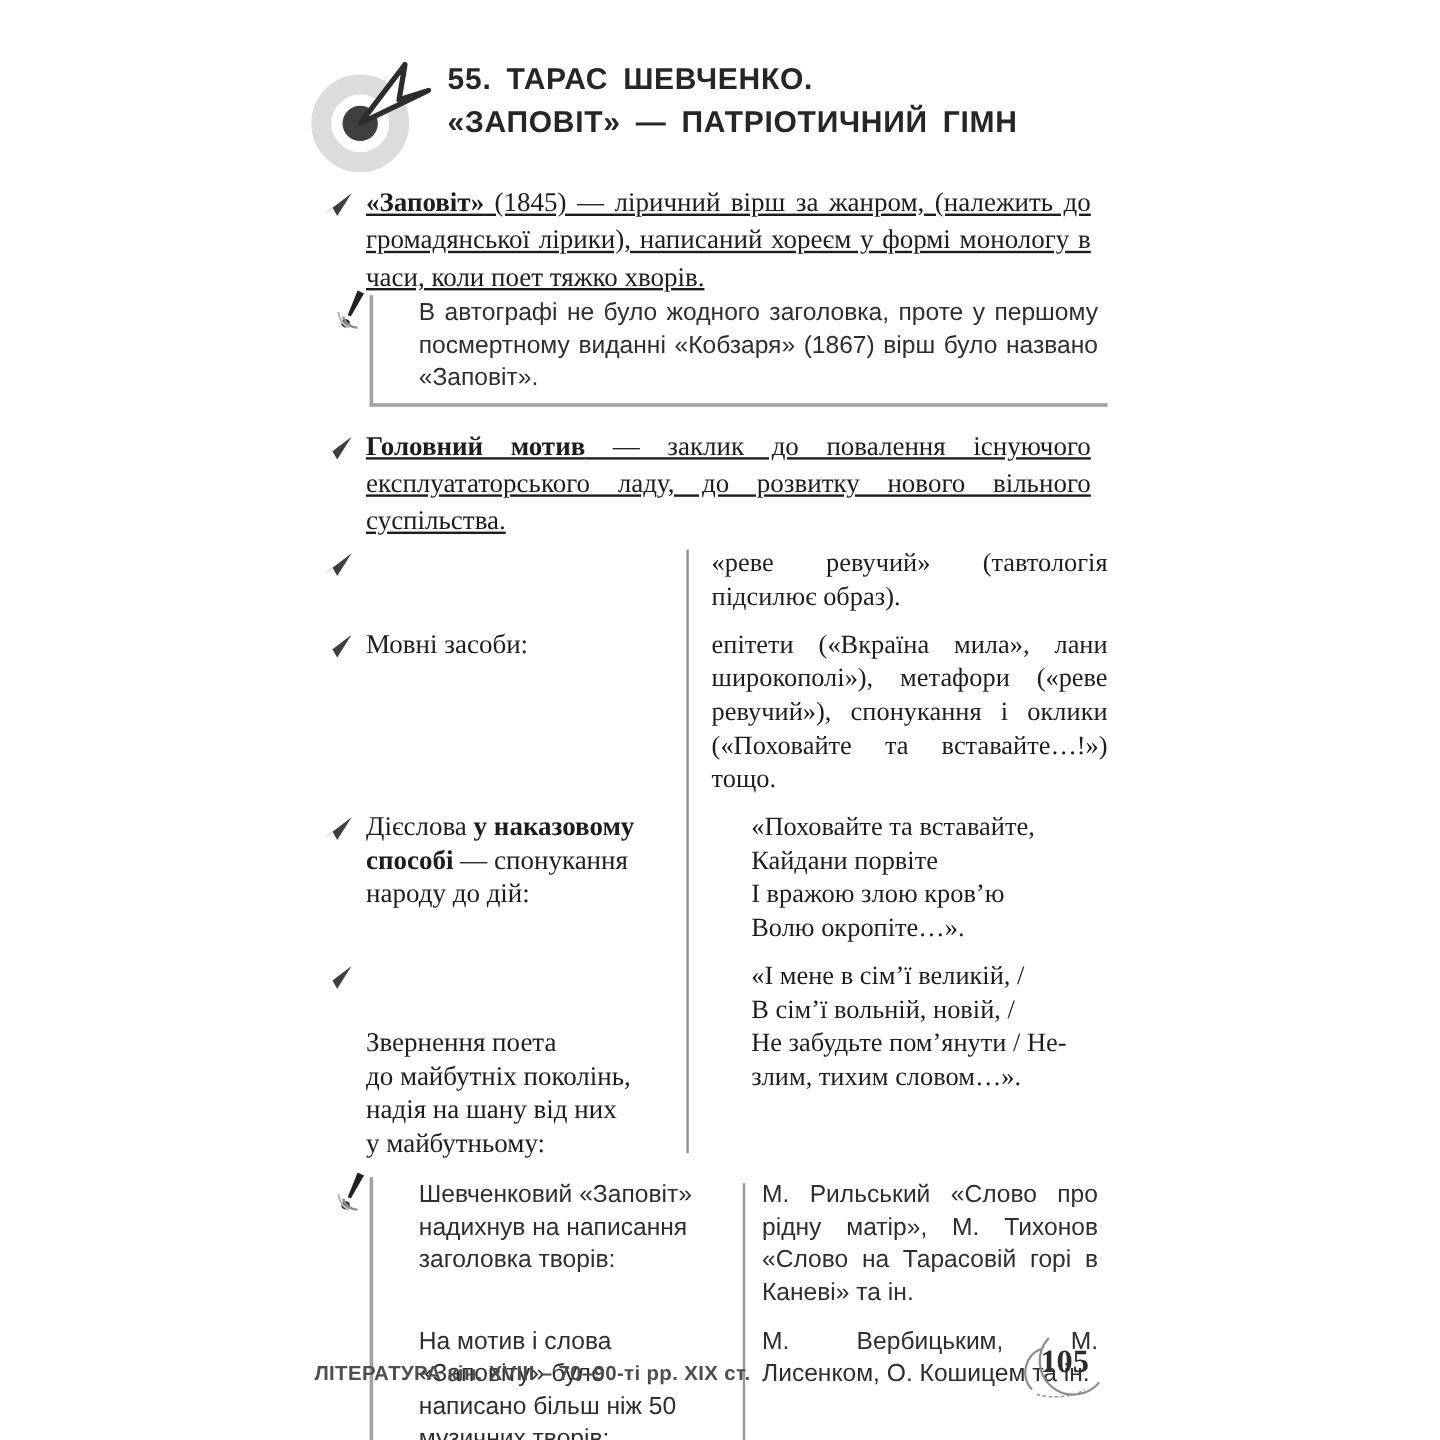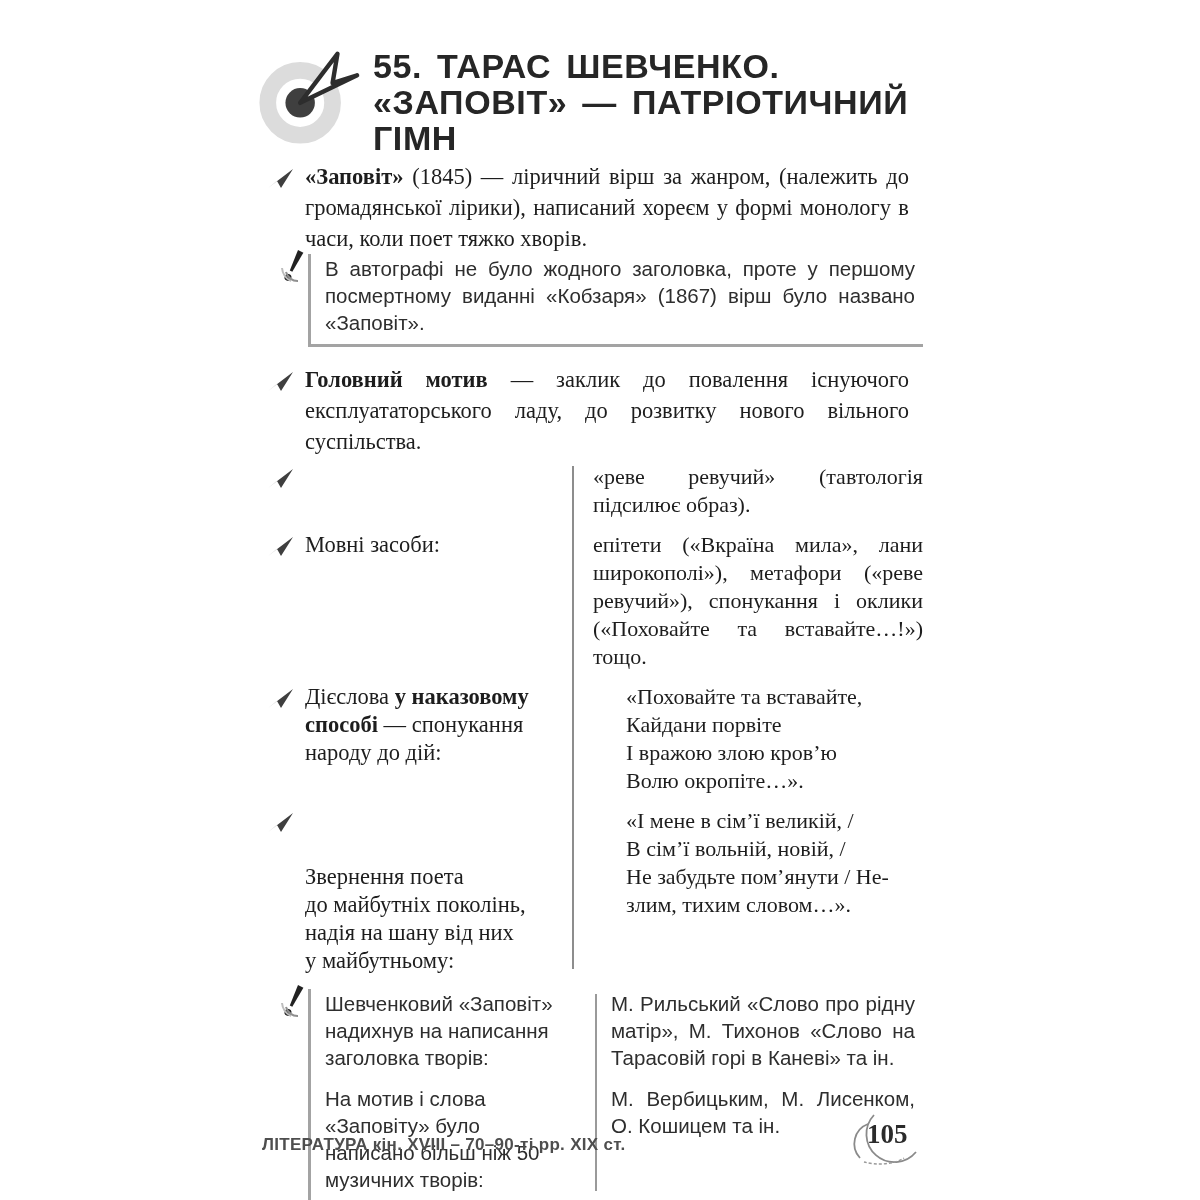--- a/index.html
+++ b/index.html
@@ -14,47 +14,48 @@
   .page { position: relative; width: 1200px; height: 1200px; }
   .content { position: absolute; left: 255px; top: 40px; width: 668px; }
 
   
   .header { display: flex; align-items: flex-start; }
   .hicon { width: 108px; height: 108px; flex: none; }
   .title-block {
     margin: 8px 0 0 10px;
     font-family: "Liberation Sans", sans-serif;
     font-weight: bold;
-    font-size: 34px;
+    font-size: 25px;
     line-height: 36px;
     color: #262626;
     letter-spacing: 0.6px;
     word-spacing: 5px;
   }
 
   
   .bullet {
     position: relative;
     padding-left: 50px;
     padding-right: 14px;
     font-size: 22.5px;
     line-height: 31px;
     text-align: justify;
+    text-decoration: underline;
   }
   .bullet .dart { position: absolute; left: 13px; top: 5px; }
   .mt-b1 { margin-top: 5px; }
   .mt-b2 { margin-top: 17px; }
 
   
   .notebox {
     position: relative;
     margin-left: 53px;
     border-left: 3px solid #a3a3a3;
     border-bottom: 3px solid #a3a3a3;
-    padding: 1px 8px 8px 14px;
+    padding: 1px 8px 8px 38px;
     font-family: "Liberation Sans", sans-serif;
     font-size: 20.5px;
     line-height: 27px;
     color: #2e2e2e;
   }
   .notebox .noteicon { position: absolute; left: -33px; top: -8px; }
   .note-text { text-align: justify; }
   .mt-n1 { margin-top: 0px; }
   .mt-n2 { margin-top: 12px; }
 

